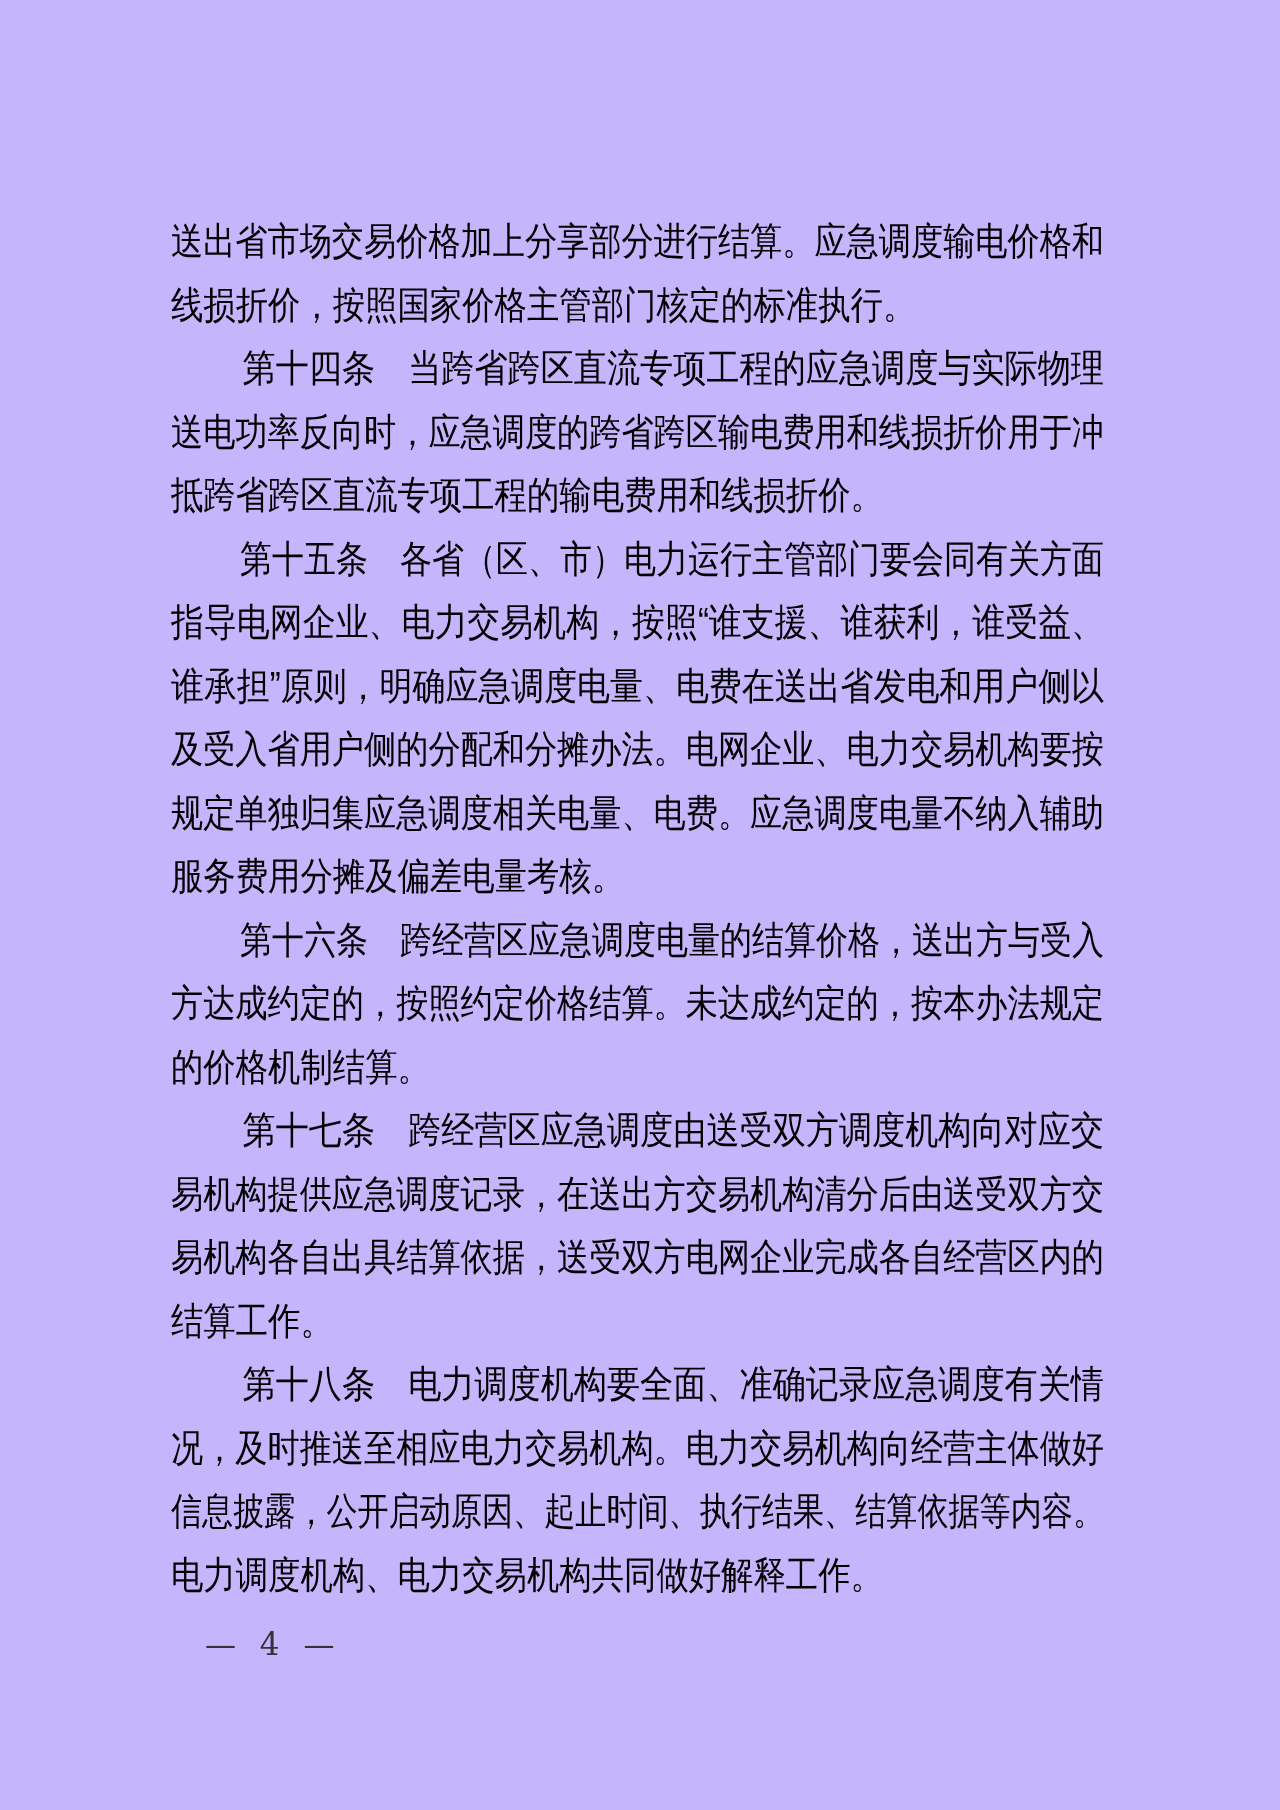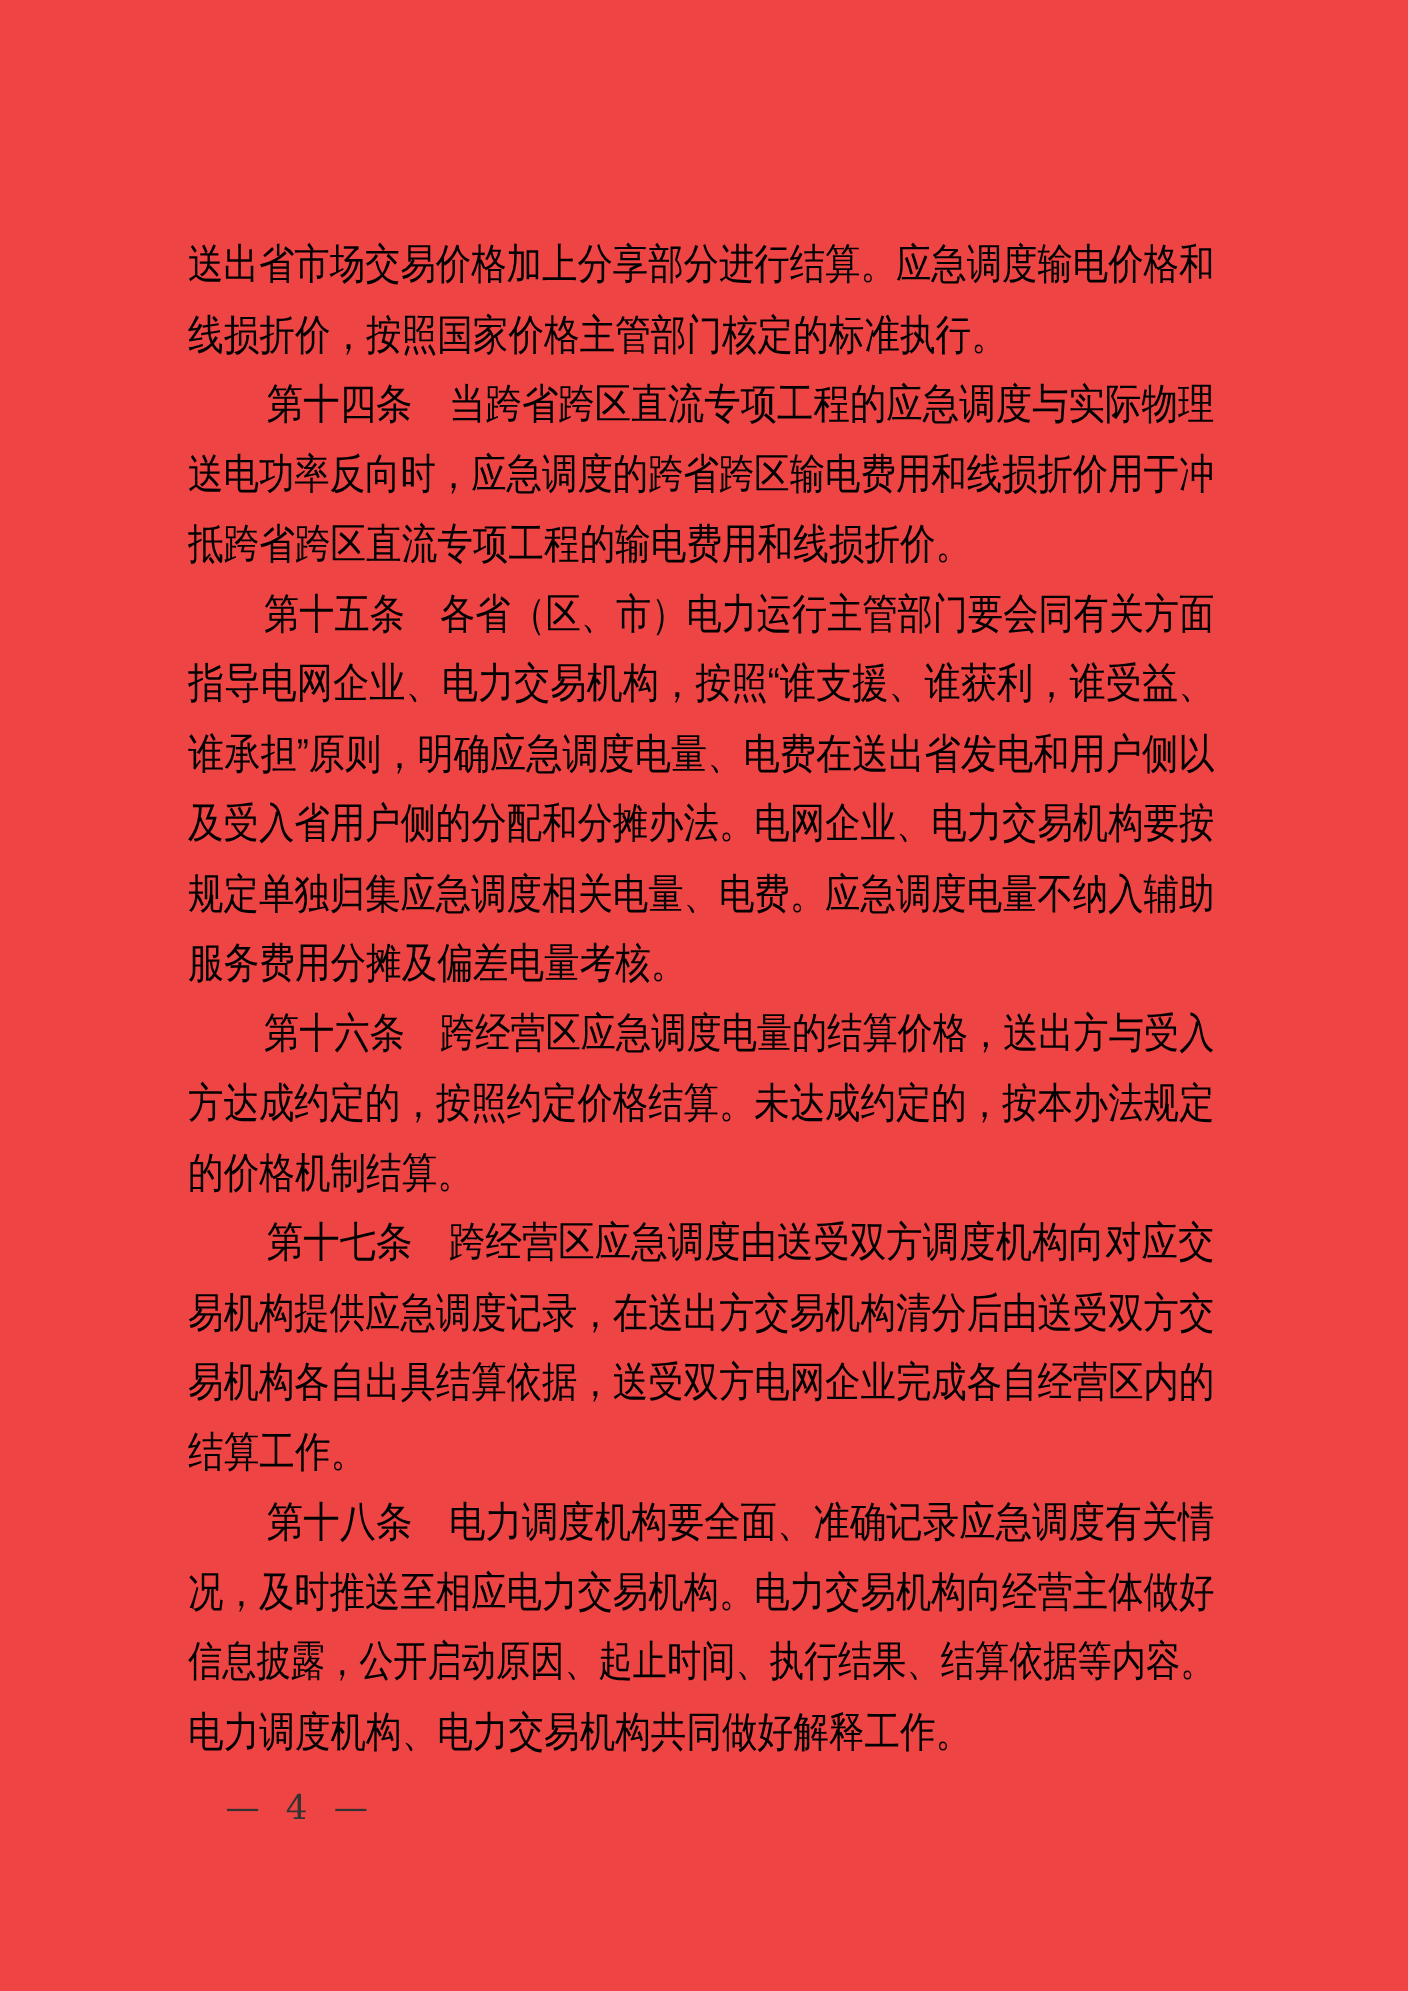--- a/index.html
+++ b/index.html
@@ -1,21 +1,21 @@
 <!DOCTYPE html>
 <html><head>
 <meta charset="utf-8">
 <style>
   * { margin: 0; padding: 0; box-sizing: border-box; }
   html, body { width: 1280px; height: 1810px; background: #ffffff; }
   .page {
     position: relative;
     width: 1280px;
     height: 1810px;
-    background: #ef4444;
+    background: #c4b5fd;
     overflow: hidden;
     font-family: "Liberation Sans", sans-serif;
     color: #000000;
   }
   .text-block {
     position: absolute;
     left: 171px;
     top: 210px;
     width: 933px;
   }

